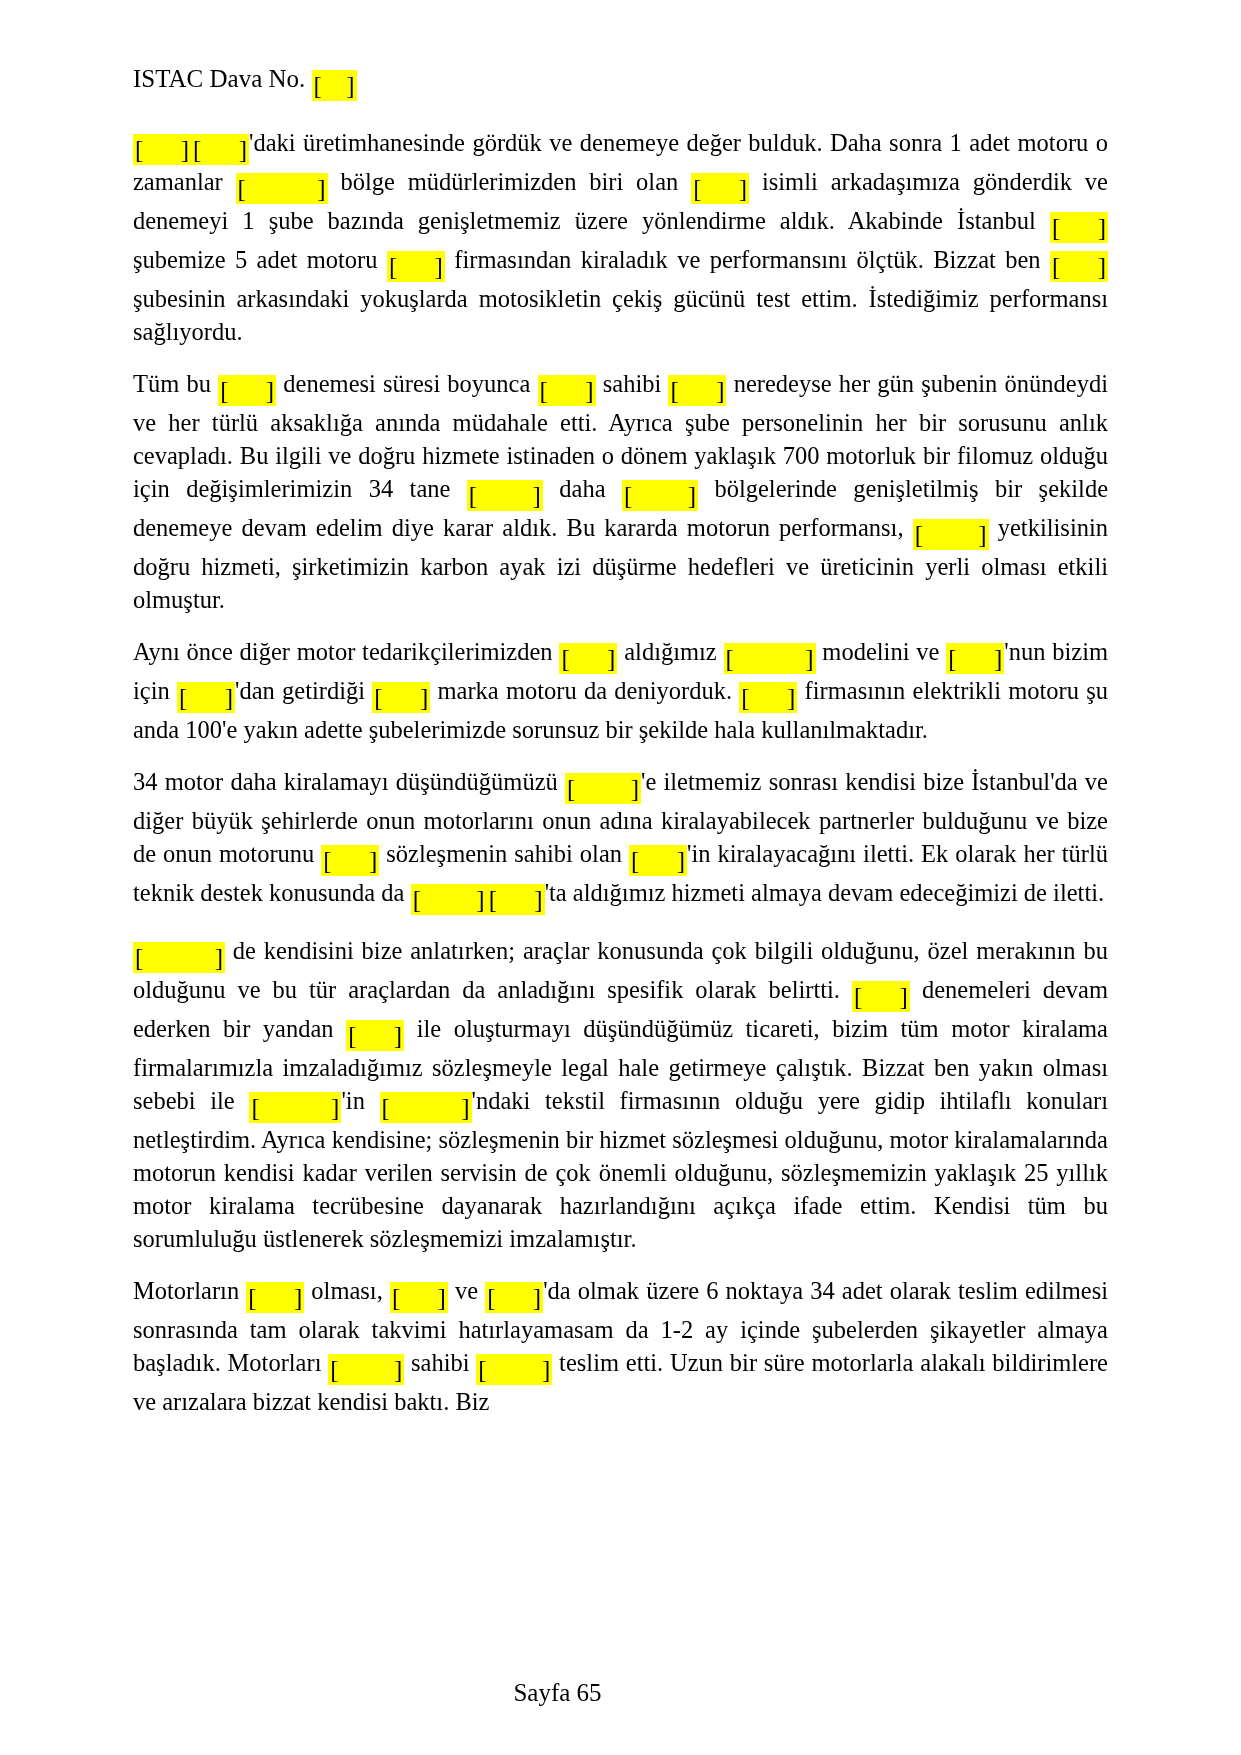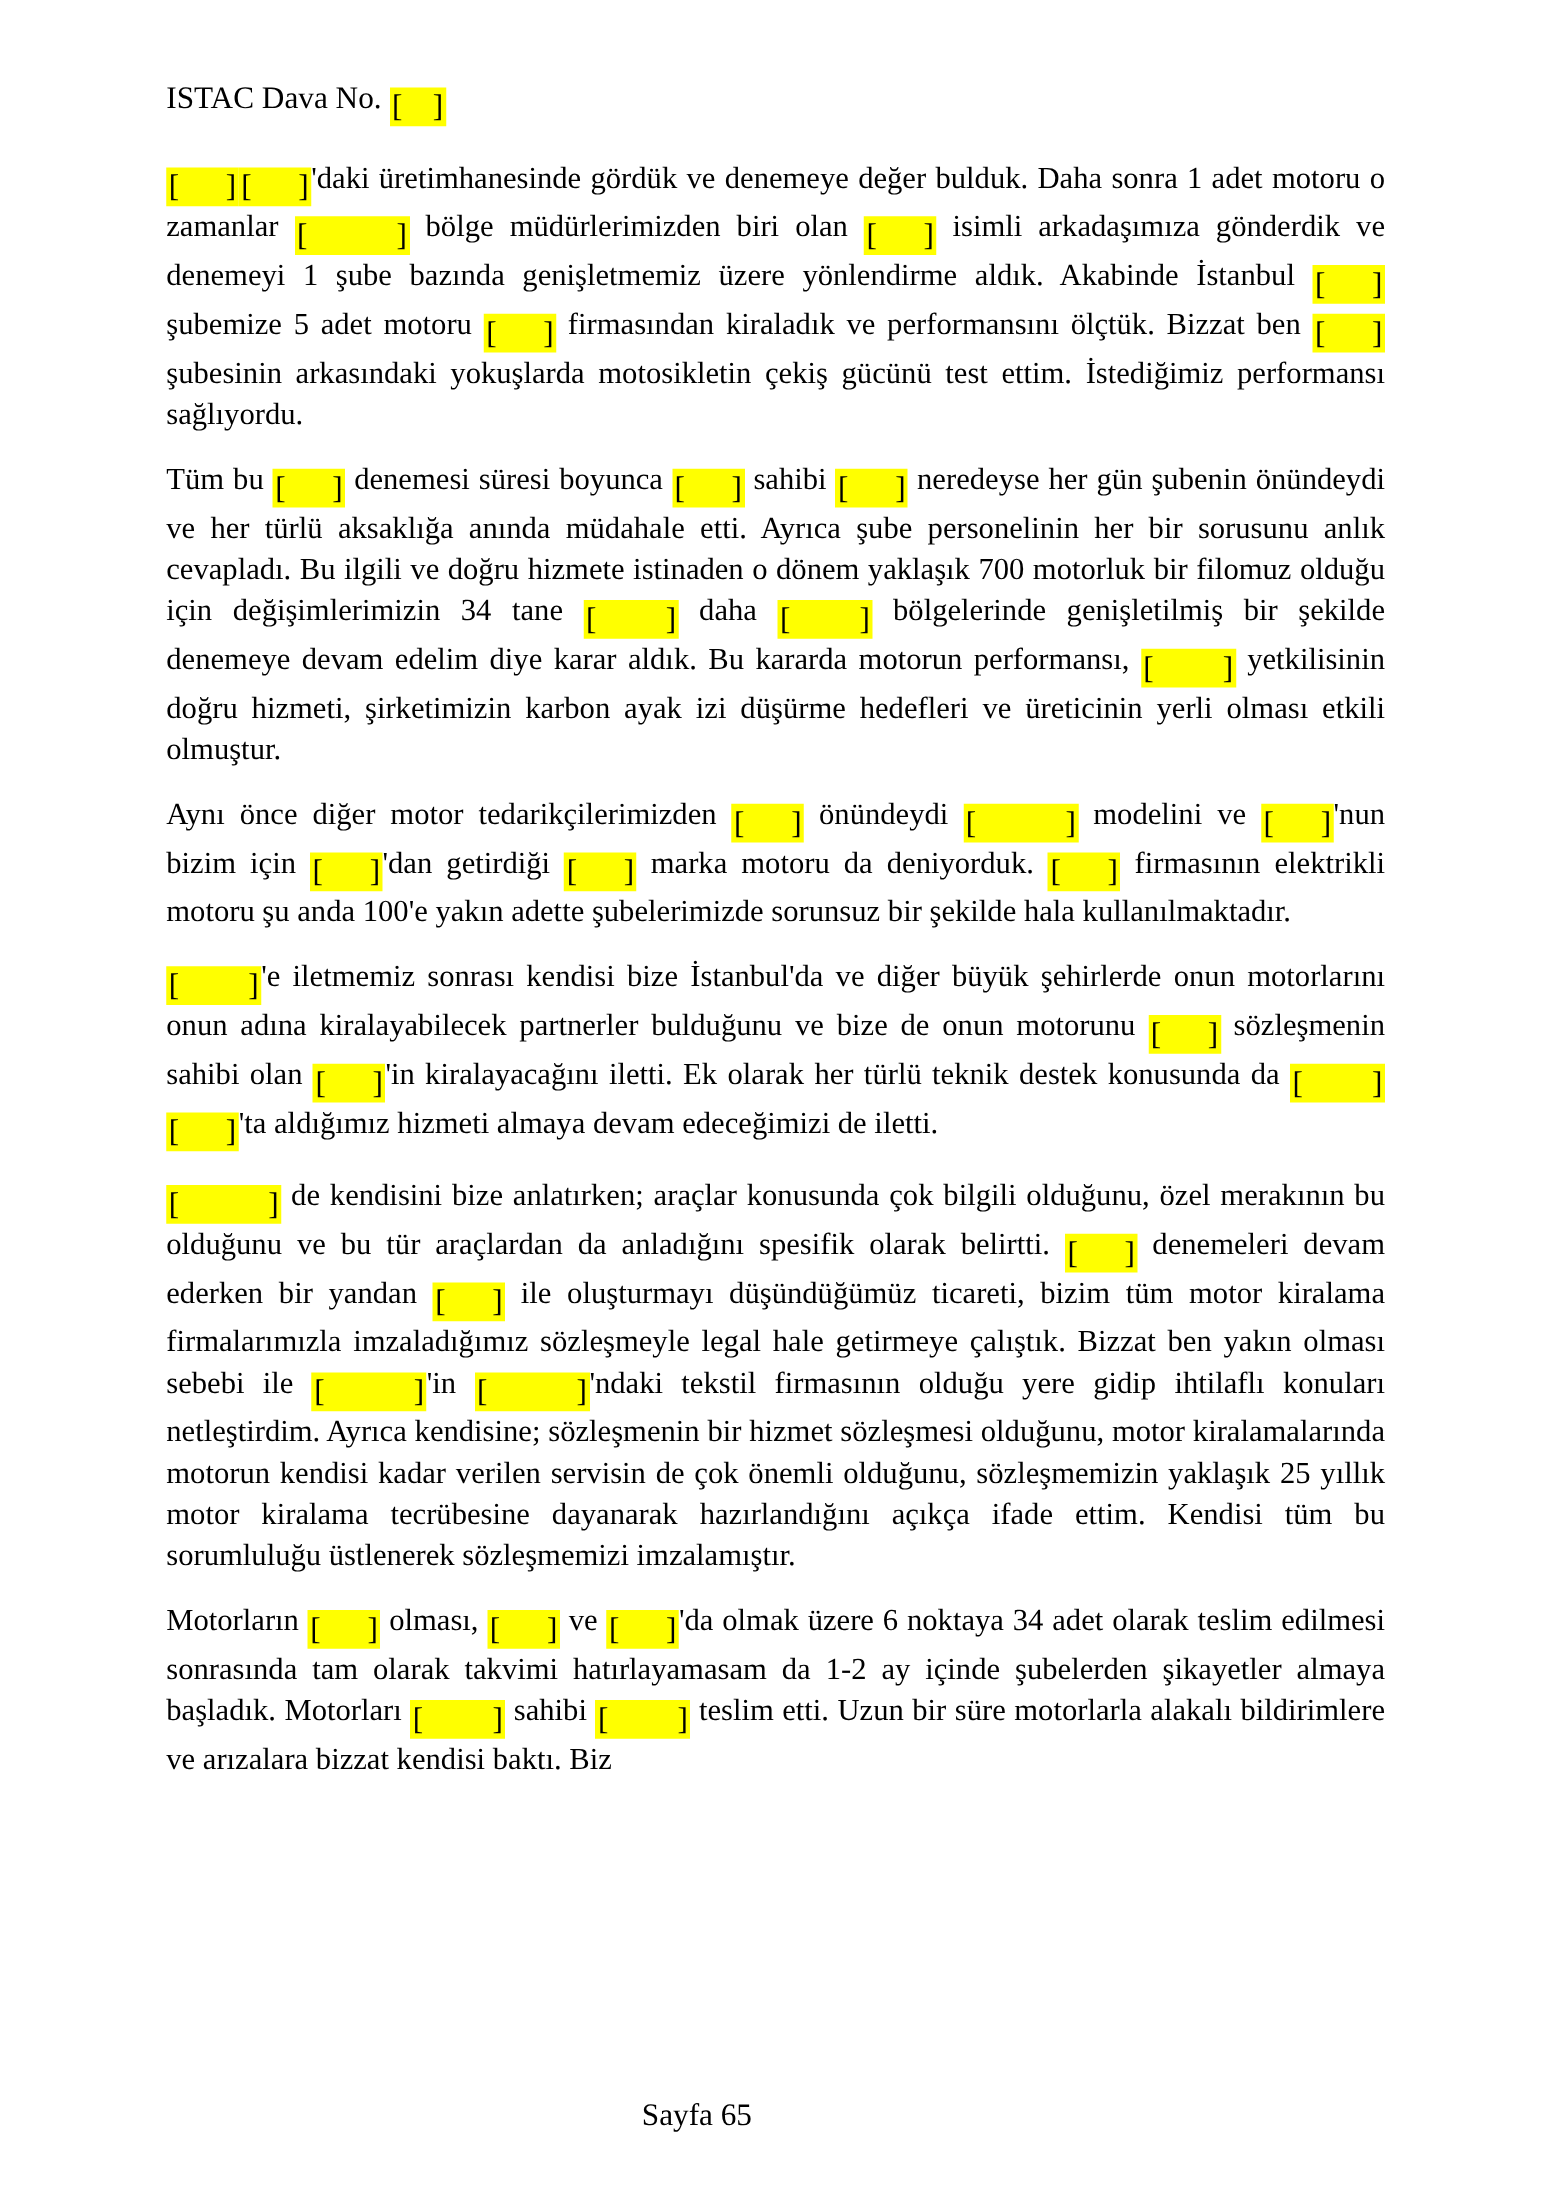--- a/index.html
+++ b/index.html
@@ -104,37 +104,37 @@
         </span><span> daha </span><span class="redact r-m">
           <span>[</span>
           <span>]</span>
         </span><span> bölgelerinde genişletilmiş bir şekilde denemeye devam edelim diye karar aldık. Bu kararda motorun performansı, </span><span class="redact r-m">
           <span>[</span>
           <span>]</span>
         </span><span> yetkilisinin doğru hizmeti, şirketimizin karbon ayak izi düşürme hedefleri ve üreticinin yerli olması etkili olmuştur.</span></p>
       <p><span>Aynı önce diğer motor tedarikçilerimizden </span><span class="redact r-s">
           <span>[</span>
           <span>]</span>
-        </span><span> önündeydi </span><span class="redact r-l">
+        </span><span> aldığımız </span><span class="redact r-l">
           <span>[</span>
           <span>]</span>
         </span><span> modelini ve </span><span class="redact r-s">
           <span>[</span>
           <span>]</span>
         </span><span>'nun bizim için </span><span class="redact r-s">
           <span>[</span>
           <span>]</span>
         </span><span>'dan getirdiği </span><span class="redact r-s">
           <span>[</span>
           <span>]</span>
         </span><span> marka motoru da deniyorduk. </span><span class="redact r-s">
           <span>[</span>
           <span>]</span>
         </span><span> firmasının elektrikli motoru şu anda 100'e yakın adette şubelerimizde sorunsuz bir şekilde hala kullanılmaktadır.</span></p>
-      <p><span class="redact r-m">
+      <p><span>34 motor daha kiralamayı düşündüğümüzü </span><span class="redact r-m">
           <span>[</span>
           <span>]</span>
         </span><span>'e iletmemiz sonrası kendisi bize İstanbul'da ve diğer büyük şehirlerde onun motorlarını onun adına kiralayabilecek partnerler bulduğunu ve bize de onun motorunu </span><span class="redact r-s">
           <span>[</span>
           <span>]</span>
         </span><span> sözleşmenin sahibi olan </span><span class="redact r-s">
           <span>[</span>
           <span>]</span>
         </span><span>'in kiralayacağını iletti. Ek olarak her türlü teknik destek konusunda da </span><span class="redact r-m">
           <span>[</span>

